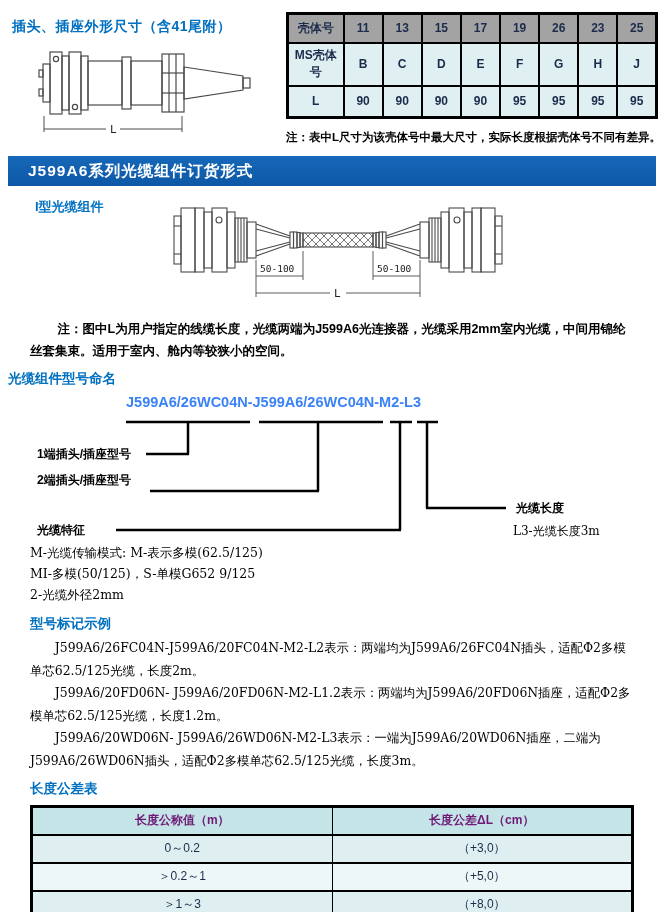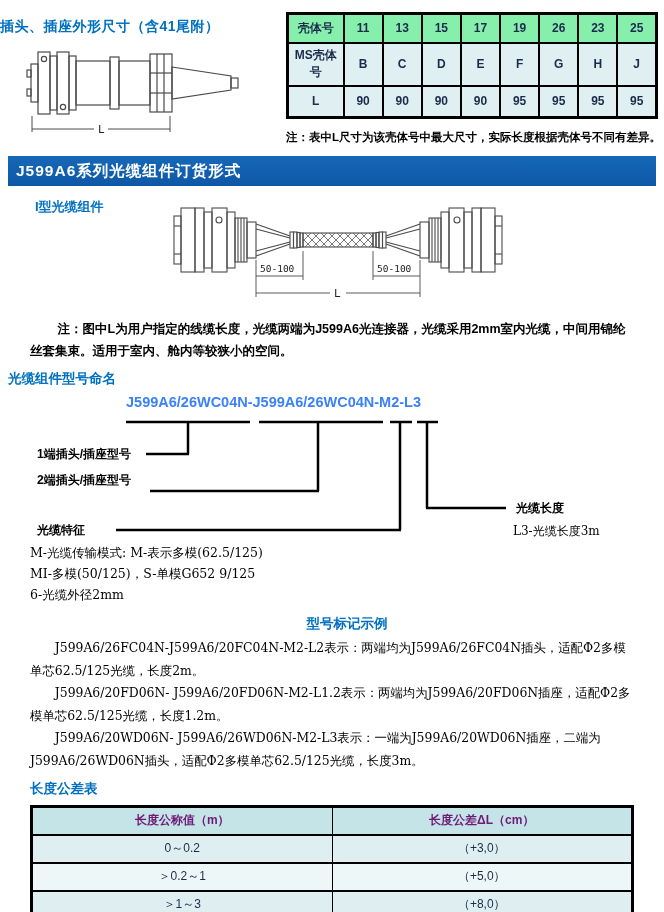--- a/index.html
+++ b/index.html
@@ -7,37 +7,37 @@
   .page {
     position:relative; width:664px; height:912px; margin:0 auto;
     background:#ffffff; overflow:hidden;
     font-family:"DejaVu Serif", serif; color:#000;
   }
   .blue-head {
     color:#0070C0; font-family:"Liberation Sans", sans-serif; font-weight:bold;
   }
   
   .top-row { display:flex; padding-top:12px; }
-  .top-left { width:278px; padding-left:0; }
+  .top-left { width:278px; padding-left:12px; }
   .s1-title { font-size:14px; letter-spacing:0.5px; margin-top:6px; }
   .connector-fig { margin-top:4px; margin-left:2px; }
   .top-right { width:386px; padding-left:8px; }
   table.shell { border-collapse:collapse; width:372px; table-layout:fixed;
     font-family:"Liberation Sans", sans-serif; font-weight:bold; font-size:12px; color:#1b2b4b; }
   table.shell td { border:2px solid #000; text-align:center; vertical-align:middle; padding:1px; }
   table.shell { border:3px solid #000; }
-  table.shell tr.r1 td { background:#86efac; height:29px; }
+  table.shell tr.r1 td { background:#a3a3a3; height:29px; }
   table.shell tr.r2 td { background:#e0eff2; height:43px; }
   table.shell tr.r3 td { background:#e0eff2; height:32px; }
   table.shell td.hc { width:56px; }
   .note1 { margin-top:11px; font-family:"Liberation Sans", sans-serif; font-weight:bold;
     font-size:11.5px; white-space:nowrap; letter-spacing:0px; }
   
   .blue-bar {
-    margin:10px 8px 0 8px; height:30px; line-height:30px; padding-left:8px;
+    margin:10px 8px 0 8px; height:30px; line-height:30px; padding-left:20px;
     background:linear-gradient(#1668b8, #0d58a6);
     color:#ffffff; font-family:"Liberation Sans", sans-serif; font-weight:bold;
     font-size:15.5px; letter-spacing:1px;
   }
   
   .cable-block { position:relative; height:118px; margin-top:10px; }
   .s2-sub { position:absolute; left:35px; top:2px; font-size:13px; }
   .cable-fig { position:absolute; left:172px; top:0px; }
   .note2 { margin:4px 30px 6px 30px; font-family:"Liberation Sans", sans-serif; font-weight:bold;
     font-size:12.5px; line-height:22px; text-indent:2.2em; }
@@ -45,21 +45,21 @@
   .naming-head { font-size:13.5px; margin:8px 0 0 8px; }
   .pn-diagram { position:relative; height:150px; margin-top:4px; }
   .pn-diagram svg.lines { position:absolute; left:0; top:0; }
   .pn-text { position:absolute; left:126px; top:2px;
     font-family:"Liberation Sans", sans-serif; font-weight:bold; font-size:14.5px; color:#3b82f6; }
   .pn-label { position:absolute; font-family:"Liberation Sans", sans-serif; font-weight:bold;
     font-size:12px; color:#000; white-space:nowrap; }
   .pn-sub { position:absolute; font-size:12px; white-space:nowrap; }
   .feature-lines { margin-left:30px; font-size:12.5px; line-height:21px; }
   
-  .examples-head { font-size:13.5px; margin:10px 0 4px 30px;text-align:center; }
+  .examples-head { font-size:13.5px; margin:10px 0 4px 30px; }
   .example-p { margin:0 28px 0 30px; font-size:12.4px; line-height:22.5px; text-indent:2em; }
   
   .tol-head { font-size:13.5px; margin:8px 0 7px 30px; }
   table.tol { border-collapse:collapse; width:604px; margin-left:30px; table-layout:fixed;
     font-family:"Liberation Sans", sans-serif; font-size:12px; color:#1b2b4b; }
   table.tol { border:3px solid #000; }
   table.tol td { border:2px solid #000; border-left-width:1.5px; border-right-width:1.5px;
     text-align:center; vertical-align:middle; height:28px; }
   table.tol tr.hdr td { background:#c4e4e8; font-weight:bold; color:#701a75; }
   table.tol tr.a td { background:#dfeff1; }
@@ -228,21 +228,21 @@
     <div class="pn-label" style="left:37px; top:54px;">1端插头/插座型号</div>
     <div class="pn-label" style="left:37px; top:80px;">2端插头/插座型号</div>
     <div class="pn-label" style="left:37px; top:130px;">光缆特征</div>
     <div class="pn-label" style="left:516px; top:108px;">光缆长度</div>
     <div class="pn-sub" style="left:513px; top:131px;">L3-光缆长度3m</div>
   </div>
 
   <div class="feature-lines">
     <div>M-光缆传输模式: M-表示多模(62.5/125)</div>
     <div>MI-多模(50/125)，S-单模G652 9/125</div>
-    <div>6-光缆外径2mm</div>
+    <div>2-光缆外径2mm</div>
   </div>
 
   <div class="blue-head examples-head">型号标记示例</div>
   <p class="example-p">J599A6/26FC04N-J599A6/20FC04N-M2-L2表示：两端均为J599A6/26FC04N插头，适配Φ2多模单芯62.5/125光缆，长度2m。</p>
   <p class="example-p">J599A6/20FD06N- J599A6/20FD06N-M2-L1.2表示：两端均为J599A6/20FD06N插座，适配Φ2多模单芯62.5/125光缆，长度1.2m。</p>
   <p class="example-p">J599A6/20WD06N- J599A6/26WD06N-M2-L3表示：一端为J599A6/20WD06N插座，二端为J599A6/26WD06N插头，适配Φ2多模单芯62.5/125光缆，长度3m。</p>
 
   <div class="blue-head tol-head">长度公差表</div>
   <table class="tol">
     <tbody>

